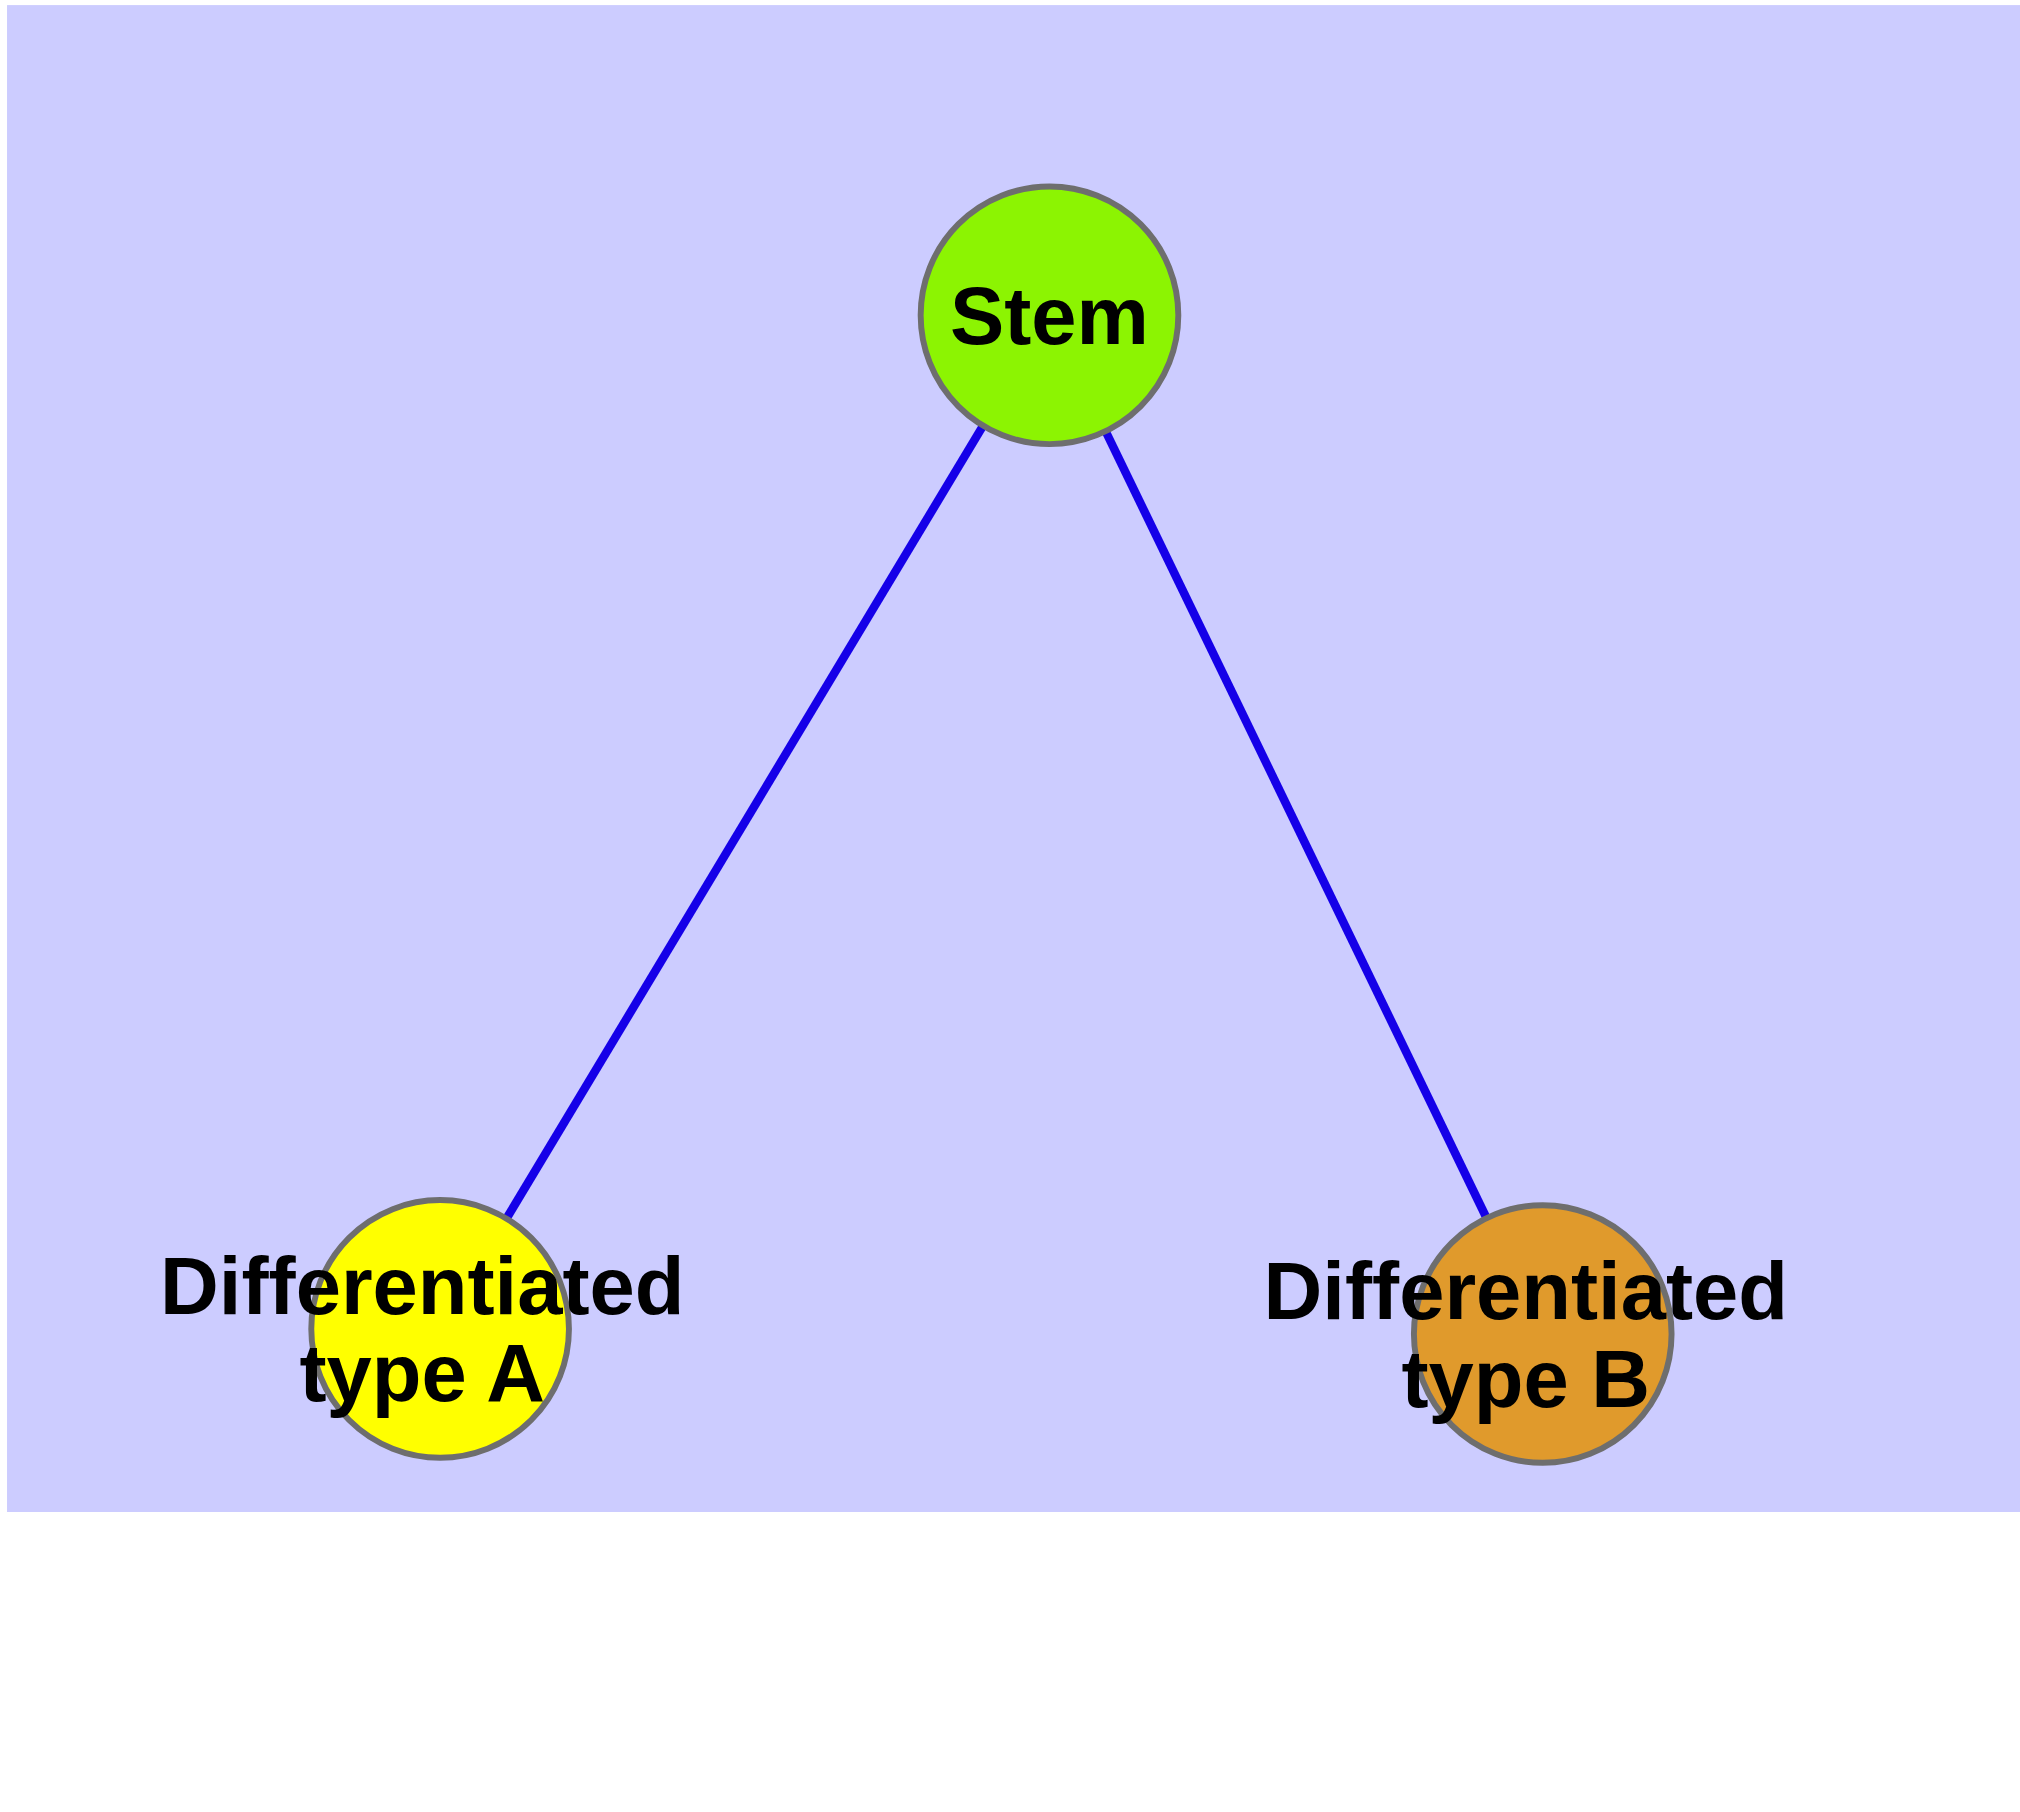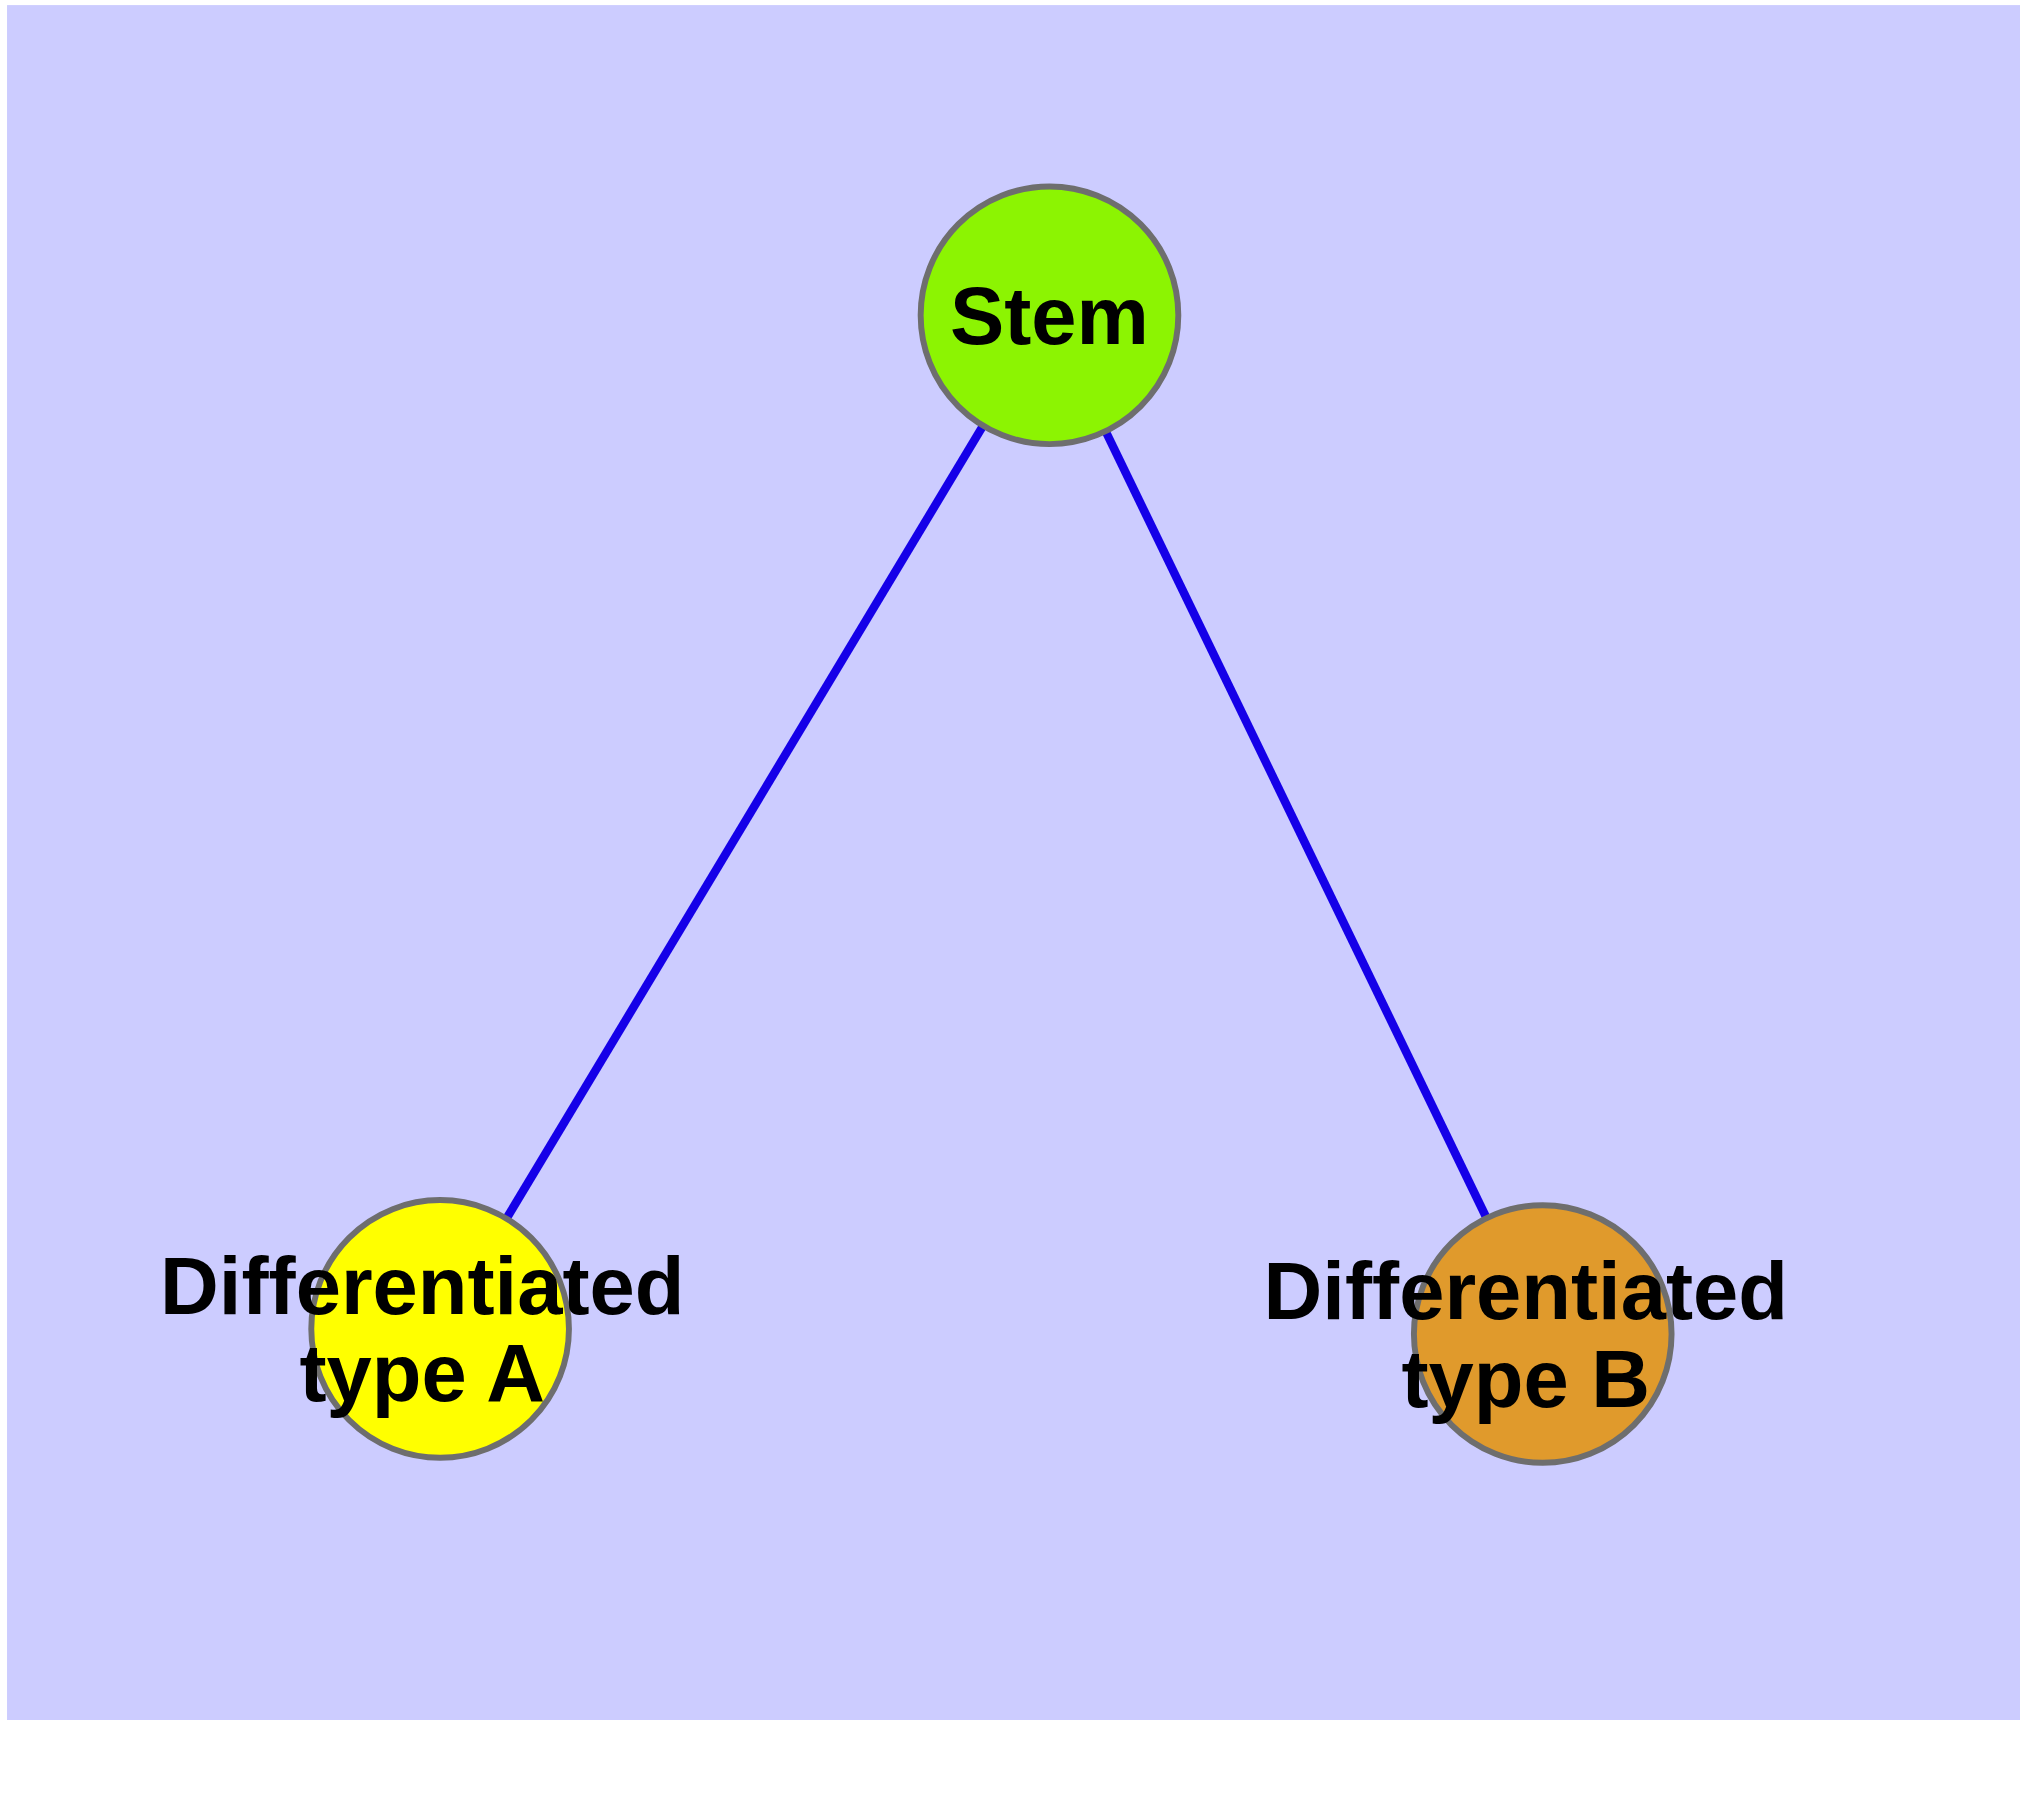--- a/index.html
+++ b/index.html
@@ -3,21 +3,21 @@
 <meta charset="utf-8">
 <style>
   html, body {
     margin: 0;
     padding: 0;
     background: #ffffff;
   }
   #canvas {
     position: relative;
     width: 2021px;
-    height: 1720px;
+    height: 1512px;
     background: #ffffff;
     overflow: hidden;
   }
   #graph-svg {
     display: block;
     width: 2021px;
     height: 1812px;
   }
   .node-label {
     font-family: "Liberation Sans", sans-serif;

